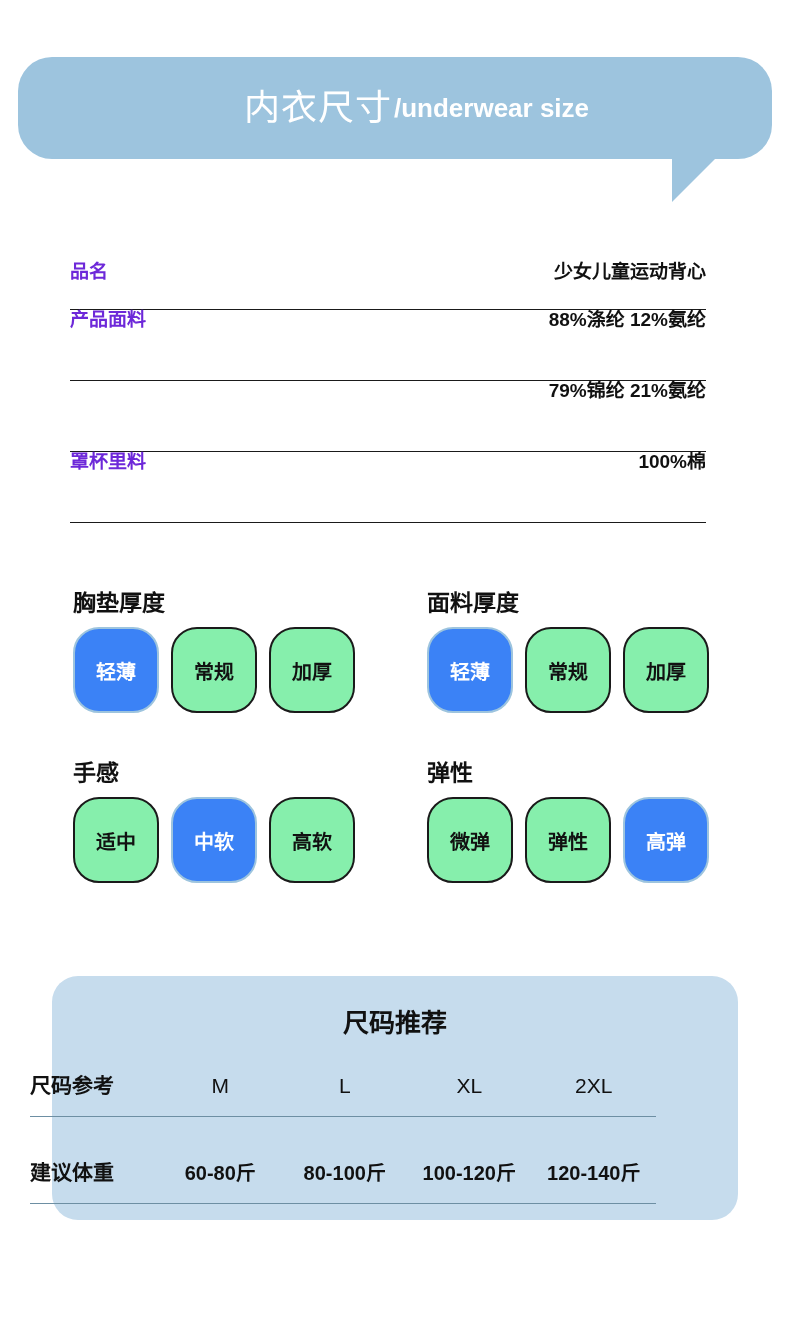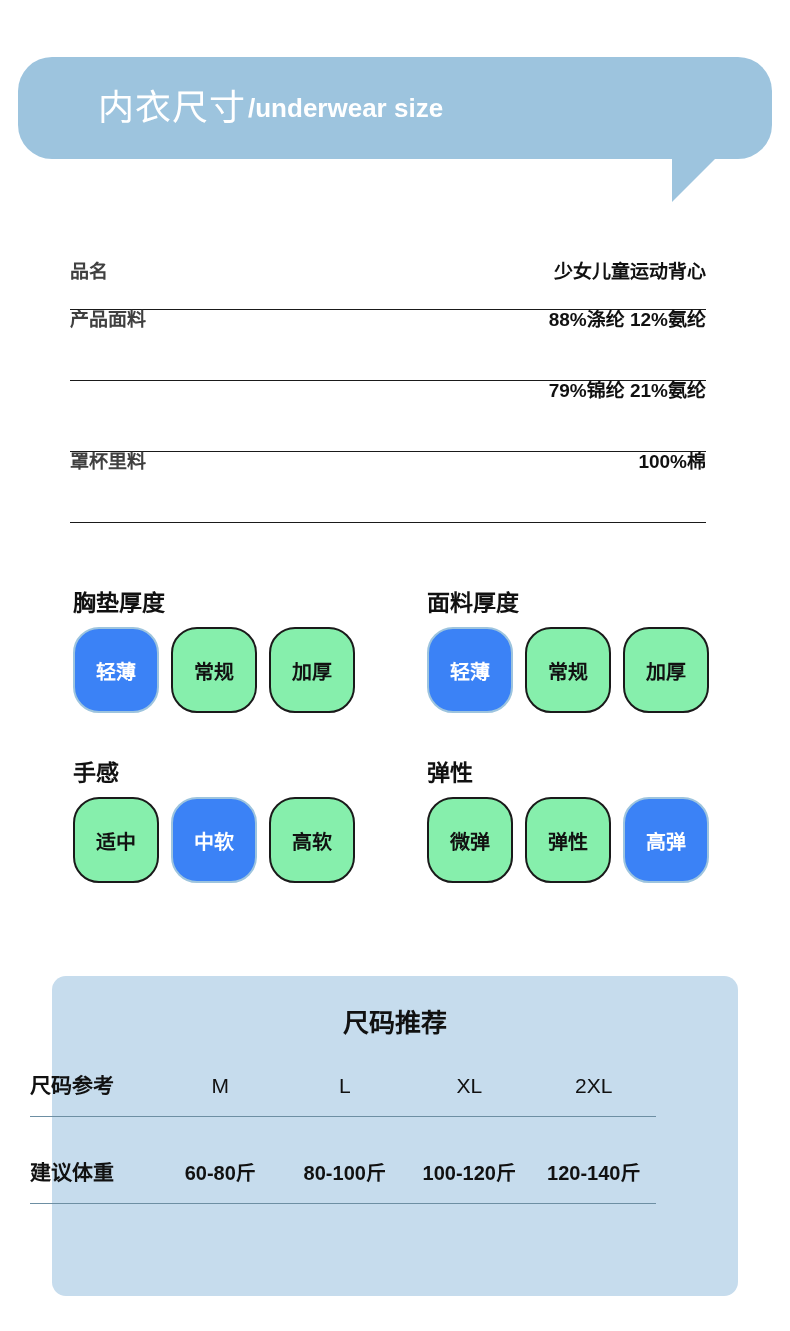--- a/index.html
+++ b/index.html
@@ -23,22 +23,23 @@
     top: 57px;
     width: 754px;
   }
   .bubble {
     position: relative;
     background: #9dc4de;
     border-radius: 34px;
     height: 102px;
     display: flex;
     align-items: center;
-    padding-left: 80px;
-    box-sizing: border-box;
+    padding-left: 43px;
+    box-sizing: border-box;
+    justify-content: center;
   }
   .bubble-tail {
     position: absolute;
     right: 52px;
     bottom: -43px;
     width: 0;
     height: 0;
     border-left: 0 solid transparent;
     border-right: 48px solid transparent;
     border-top: 48px solid #9dc4de;
@@ -72,21 +73,21 @@
     align-items: flex-start;
     justify-content: space-between;
     box-sizing: border-box;
   }
   .spec-row.first {
     height: 48px;
   }
   .spec-label {
     font-size: 19px;
     font-weight: bold;
-    color: #404040;
+    color: #6d28d9;
     line-height: 1;
   }
   .spec-value {
     font-size: 19px;
     font-weight: bold;
     color: #111;
     line-height: 1;
     text-align: right;
   }
 
@@ -129,23 +130,23 @@
   .grp-fab   { left: 427px; top: 592px; }
   .grp-feel  { left: 73px;  top: 762px; }
   .grp-elas  { left: 427px; top: 762px; }
 
   
   .size-card {
     position: absolute;
     left: 52px;
     top: 976px;
     width: 686px;
-    height: 320px;
+    height: 244px;
     background: #c6dced;
-    border-radius: 14px;
+    border-radius: 26px;
     box-sizing: border-box;
   }
   .size-card-title {
     text-align: center;
     font-size: 26px;
     font-weight: bold;
     color: #111;
     margin-top: 34px;
     line-height: 1;
   }

